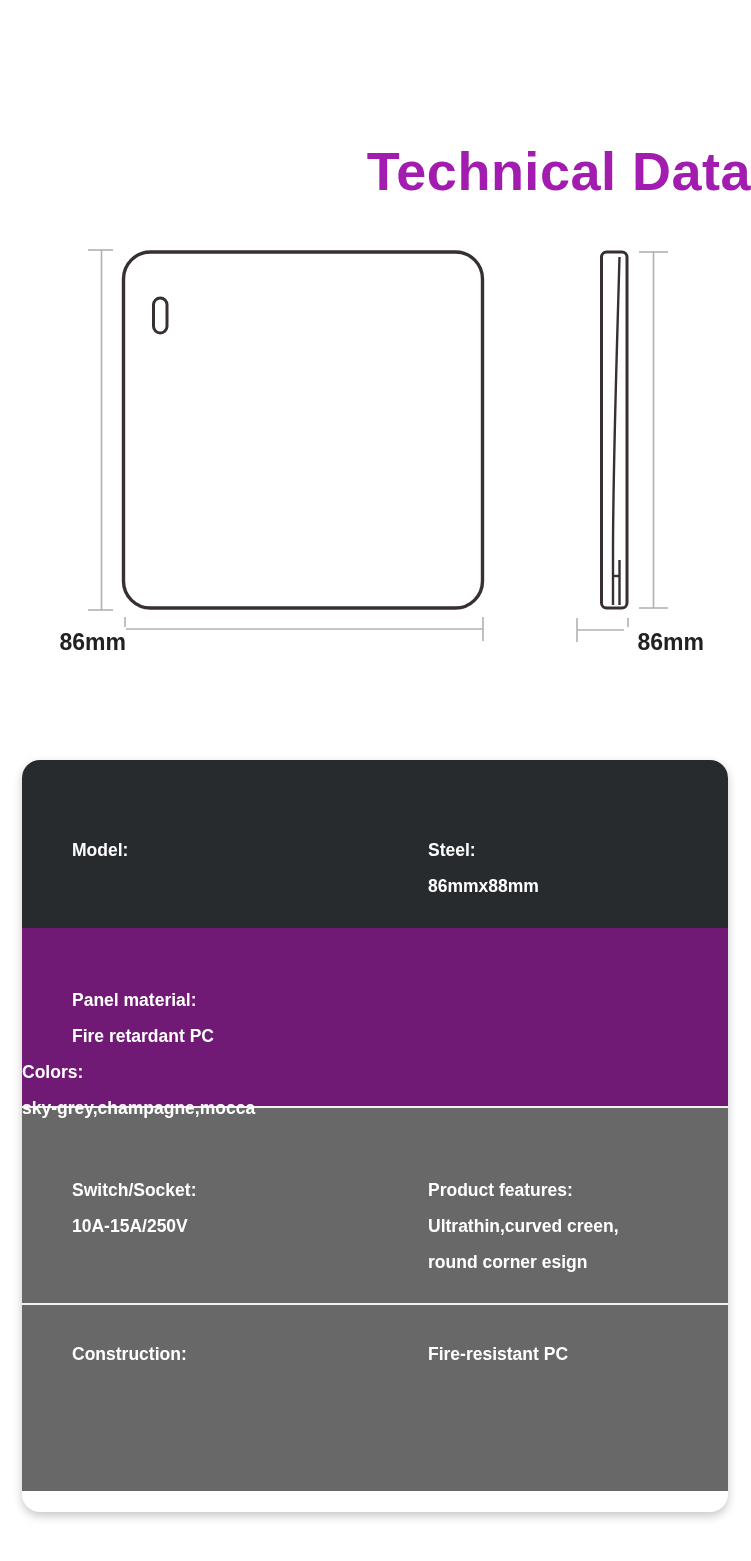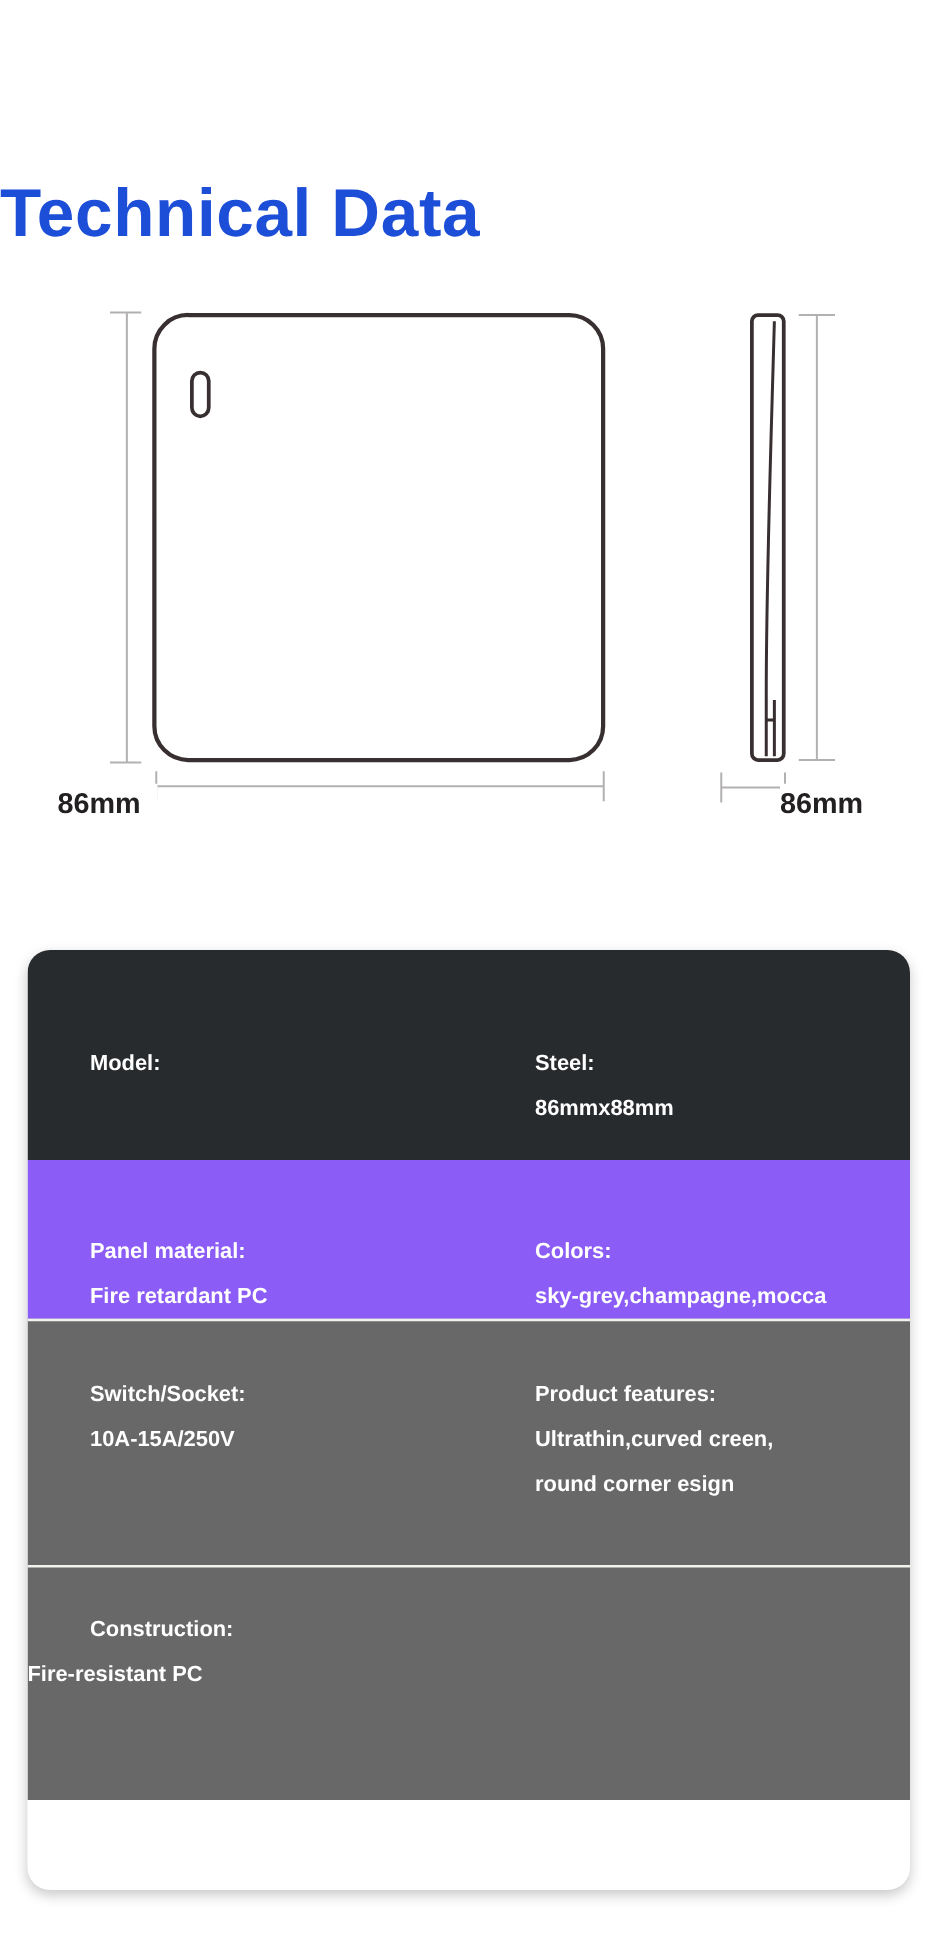--- a/index.html
+++ b/index.html
@@ -11,41 +11,41 @@
     font-family: "Liberation Sans", sans-serif;
     overflow: hidden;
   }
 
   
   .title {
     position: absolute;
     top: 104px;
     left: 0;
     width: 100%;
-    text-align: left;
+    text-align: right;
     font-size: 54px;
     font-weight: 700;
-    color: #1d4ed8;
+    color: #a21caf;
     letter-spacing: 0.5px;
   }
 
   
   .drawing {
     position: absolute;
     top: 215px;
     left: 0;
     width: 751px;
     height: 470px;
   }
   .drawing svg { position: absolute; top: 0; left: 0; }
 
   .dim-label {
     position: absolute;
     display: block;
-    text-align: left;
+    text-align: right;
     font-size: 23px;
     font-weight: 700;
     color: #232021;
     background: #ffffff;
     line-height: 30px;
   }
   .dim-front-height { left: 46px;  top: 412px; width: 80px; }
   .dim-front-width  { left: 259px; top: 614px; width: 86px; }
   .dim-side-height  { left: 624px; top: 412px; width: 80px; }
   .dim-side-thick   { left: 561px; top: 645px; width: 88px; }
@@ -71,23 +71,23 @@
   }
   .spec-row .cell.left  { margin-left: 50px; width: 356px; }
   .spec-row .cell.right { flex: 1; }
   .spec-row .label, .spec-row .value {
     font-size: 17.5px;
     font-weight: 700;
     line-height: 36px;
     white-space: nowrap;
   }
   .row-1 { height: 168px; background: #282b2e; padding-top: 72px; }
-  .row-2 { height: 127px; background: #8b5cf6; padding-top: 54px; }
-  .row-3 { height: 197px; background: #686868; padding-top: 40px; border-top: 2px solid #f2f2ef; }
-  .row-4 { height: 188px; background: #686868; padding-top: 31px; border-top: 2px solid #f2f2ef; flex-direction: column; }
+  .row-2 { height: 178px; background: #701a75; padding-top: 54px; flex-direction: column; }
+  .row-3 { height: 197px; background: #686868; padding-top: 64px; border-top: 2px solid #f2f2ef; }
+  .row-4 { height: 188px; background: #686868; padding-top: 31px; border-top: 2px solid #f2f2ef; }
 </style>
 </head>
 <body>
 
 <div class="page">
 
   <h1 class="title">Technical Data</h1>
 
   <div class="drawing">
     <svg width="751" height="470" viewBox="0 0 751 470">

